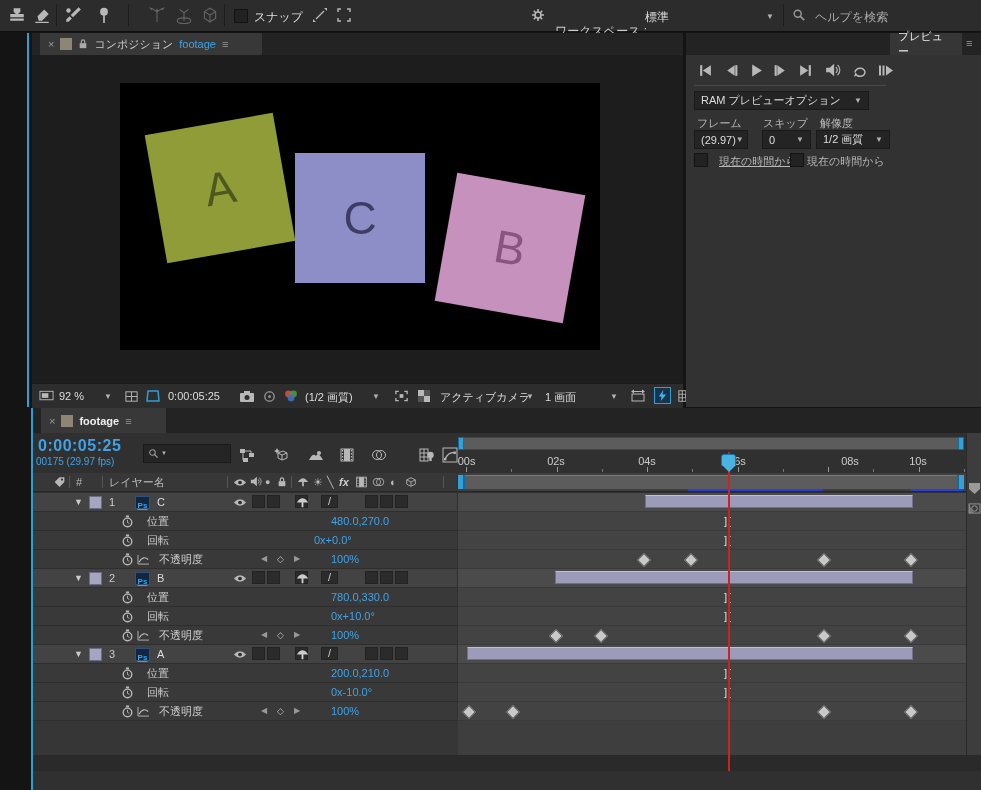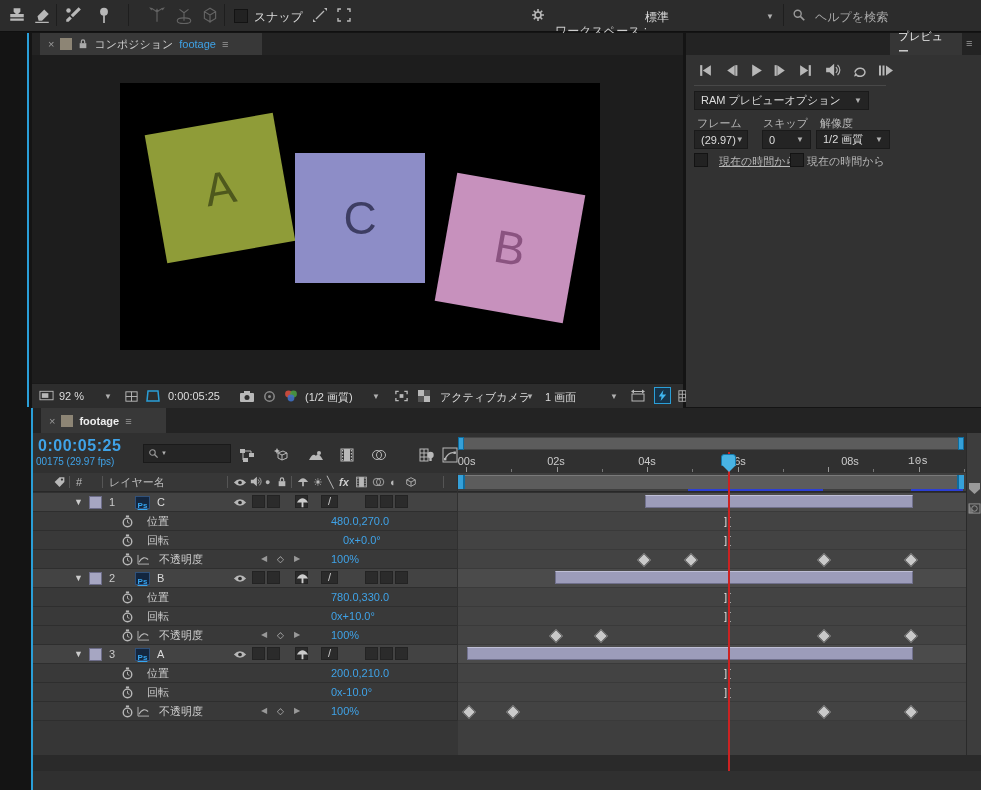--- a/index.html
+++ b/index.html
@@ -564,21 +564,21 @@
           <span class="pval" style="left:298px">480.0,270.0</span>
         </div>
         <div class="tbrk" style="left: 719px; top: 516px;">][</div>
         <div class="tl-row prop" style="top: 531px; pointer-events: auto;">
           <span style="left:88px;top:3px;color:#b8b8b8">
             <svg class="ic" width="13" height="13">
               <use href="#i-watch"></use>
             </svg>
           </span>
           <span style="left:114px;color:#ccc">回転</span>
-          <span class="pval" style="left:310px">0x+0.0°</span>
+          <span class="pval" style="left:281px">0x+0.0°</span>
         </div>
         <div class="tbrk" style="left: 719px; top: 535px;">][</div>
         <div class="tl-row prop" style="top: 550px; pointer-events: auto;">
           <span style="left:88px;top:3px;color:#3fa3e8">
             <svg class="ic" width="13" height="13">
               <use href="#i-watch"></use>
             </svg>
           </span>
           <span style="left:104px;top:4px;color:#b8b8b8">
             <svg class="ic" width="13" height="11">
@@ -739,21 +739,21 @@
       <div class="abs" style="left:2px;top:1px;width:503px;height:13px;background:#5c5c5c;border:1px solid #444;box-sizing:border-box;"></div>
       <div class="abs" style="left:0;top:1px;width:6px;height:13px;background:#35a0d8;border:1px solid #0f6c9e;box-sizing:border-box;"></div>
       <div class="abs" style="left:500px;top:1px;width:6px;height:13px;background:#35a0d8;border:1px solid #0f6c9e;box-sizing:border-box;"></div>
     </div>
     <div id="ruler" class="abs" style="left:427px;top:44px;width:508px;height:21px;background:#303030;overflow:hidden;">
         <div class="rlabel" style="left: 4px;">0:00s</div>
         <div class="rlabel" style="left: 98px;">02s</div>
         <div class="rlabel" style="left: 189px;">04s</div>
         <div class="rlabel" style="left: 279px;">06s</div>
         <div class="rlabel" style="left: 370px; margin-left: 22px;">08s</div>
-        <div class="rlabel" style="left: 460px; font-family: Liberation Mono, monospace;">10s</div>
+        <div class="rlabel" style="left: 460px;">10s</div>
         <div class="rtick" style="left: 8px; height: 5px;"></div>
         <div class="rtick" style="left: 53.25px; height: 3px; background: rgb(119, 119, 119);"></div>
         <div class="rtick" style="left: 98.5px; height: 5px;"></div>
         <div class="rtick" style="left: 143.75px; height: 3px; background: rgb(119, 119, 119);"></div>
         <div class="rtick" style="left: 189px; height: 5px;"></div>
         <div class="rtick" style="left: 234.25px; height: 3px; background: rgb(119, 119, 119);"></div>
         <div class="rtick" style="left: 279.5px; height: 5px;"></div>
         <div class="rtick" style="left: 324.75px; height: 3px; background: rgb(119, 119, 119);"></div>
         <div class="rtick" style="left: 370px; height: 5px;"></div>
         <div class="rtick" style="left: 415.25px; height: 3px; background: rgb(119, 119, 119);"></div>

